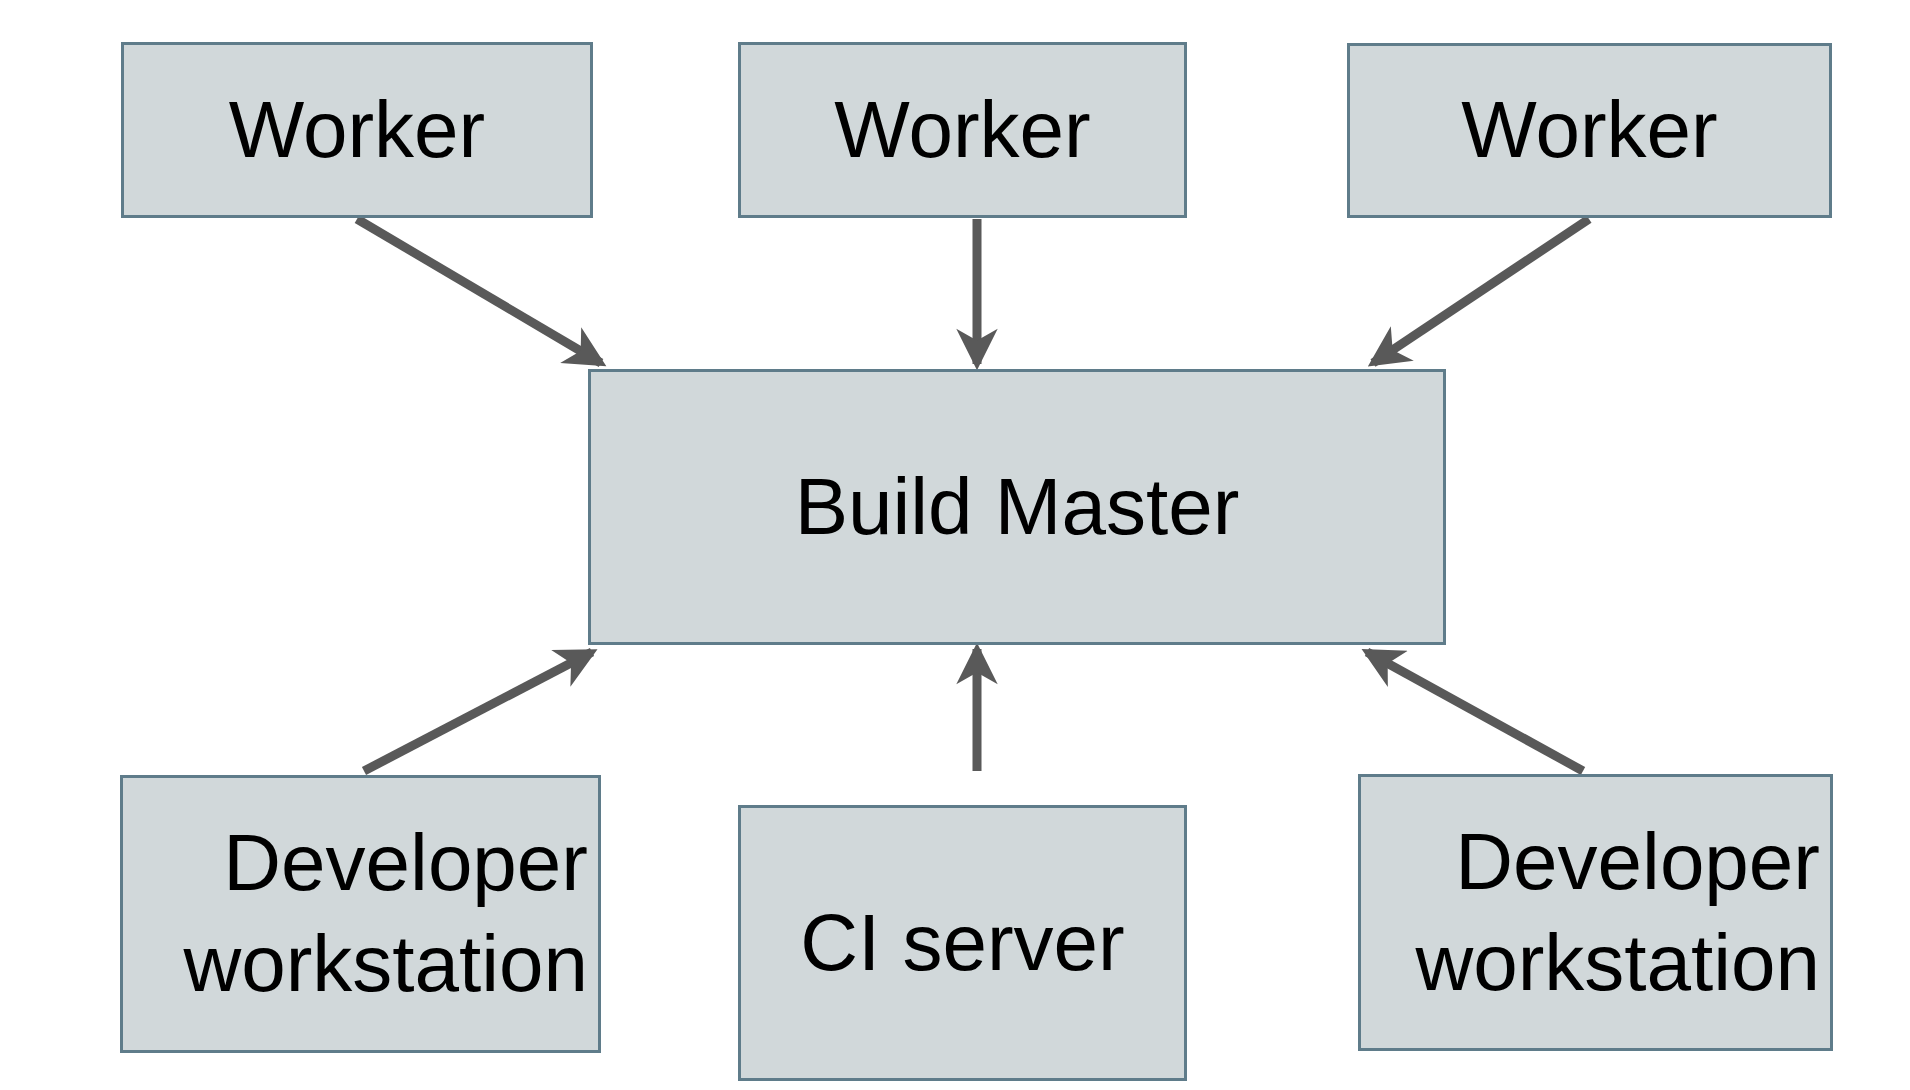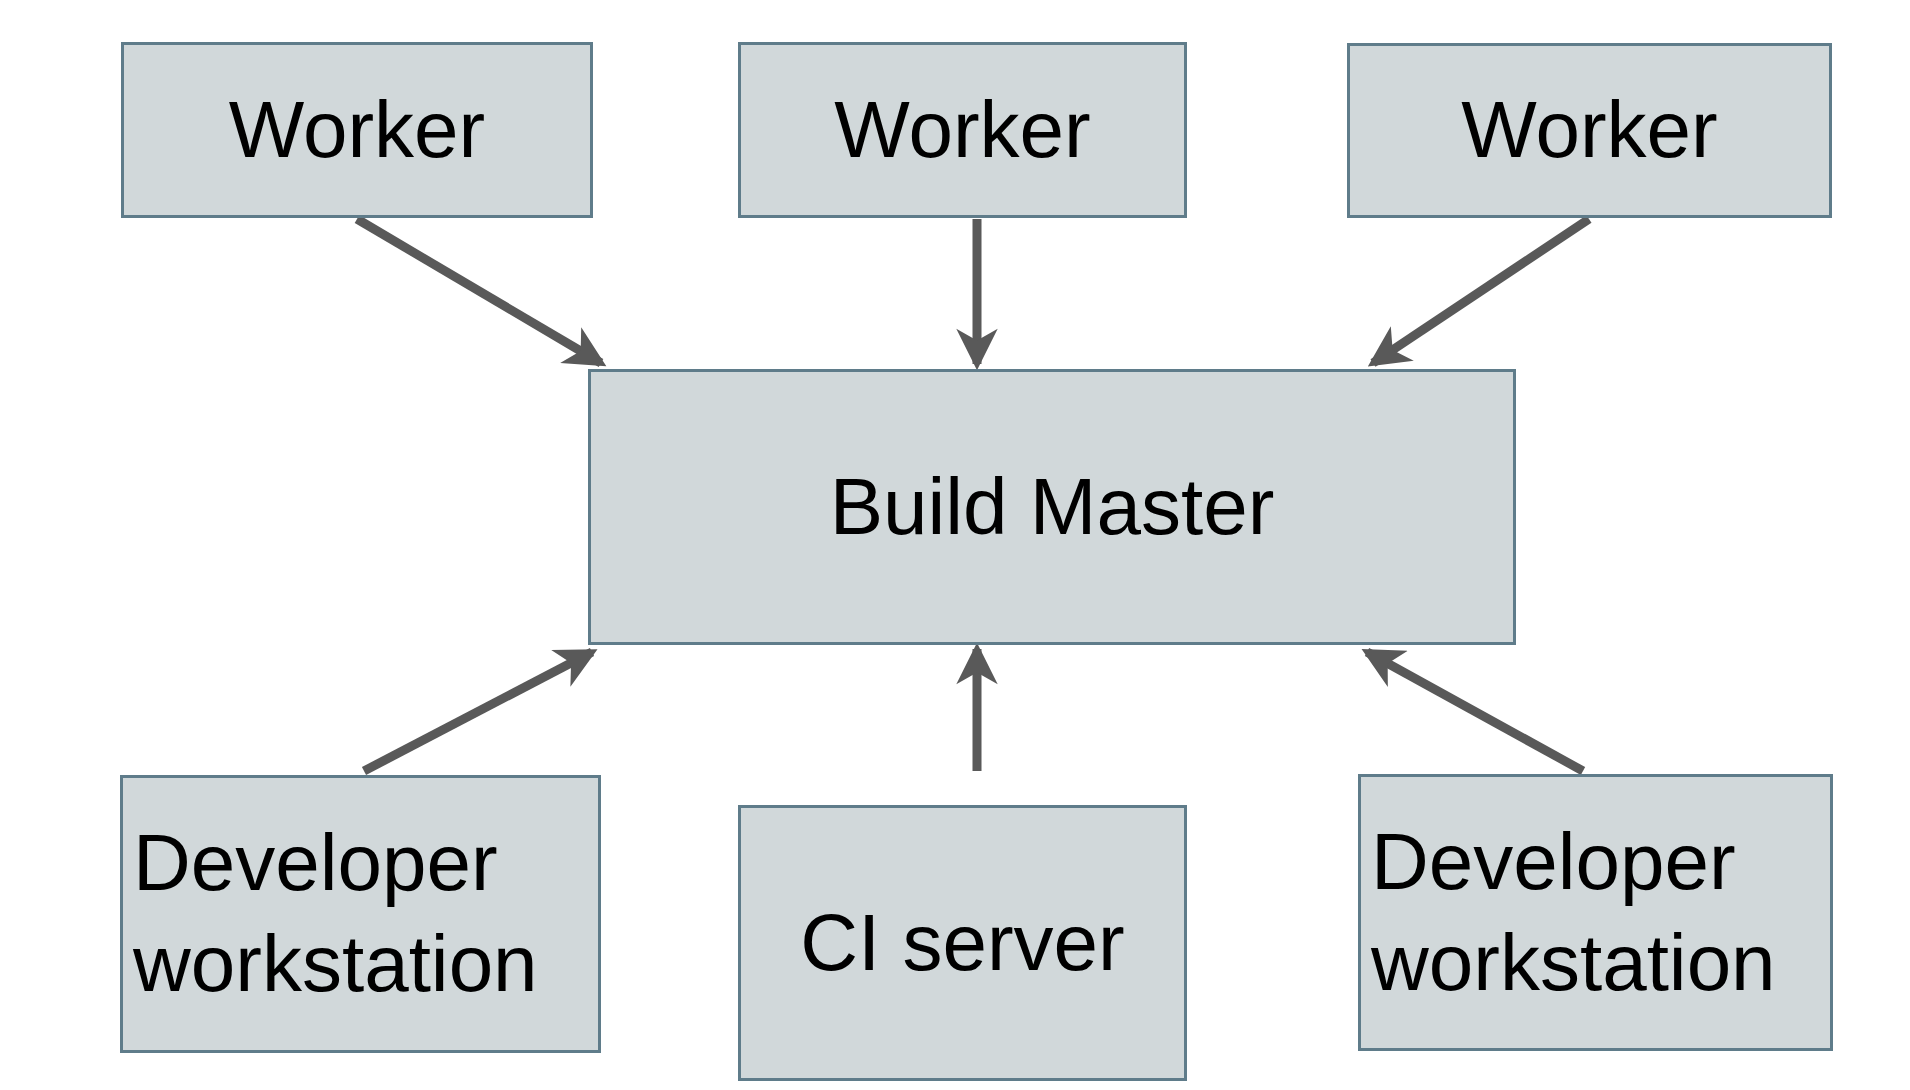--- a/index.html
+++ b/index.html
@@ -20,29 +20,29 @@
     font-family: "Liberation Sans", sans-serif;
   }
   .node {
     position: absolute;
     background: var(--node-fill);
     border: 3px solid var(--node-border);
     color: var(--text);
     display: flex;
     align-items: center;
     justify-content: center;
-    text-align: left;
+    text-align: right;
     font-size: 80px;
     line-height: 1.26;
     padding: 0 10px;
   }
   .node-worker-1 { left: 121px; top: 42px;  width: 472px; height: 176px; }
   .node-worker-2 { left: 738px; top: 42px;  width: 449px; height: 176px; }
   .node-worker-3 { left: 1347px; top: 43px; width: 485px; height: 175px; }
-  .node-build-master { left: 588px; top: 369px; width: 928px; height: 276px; }
+  .node-build-master { left: 588px; top: 369px; width: 858px; height: 276px; }
   .node-dev-ws-left  { left: 120px; top: 775px; width: 481px; height: 278px; }
   .node-ci-server    { left: 738px; top: 775px; width: 449px; height: 276px; margin-top: 30px; }
   .node-dev-ws-right { left: 1358px; top: 774px; width: 475px; height: 277px; }
   svg.edges {
     position: absolute;
     left: 0; top: 0;
     width: 1910px;
     height: 1090px;
     pointer-events: none;
   }

